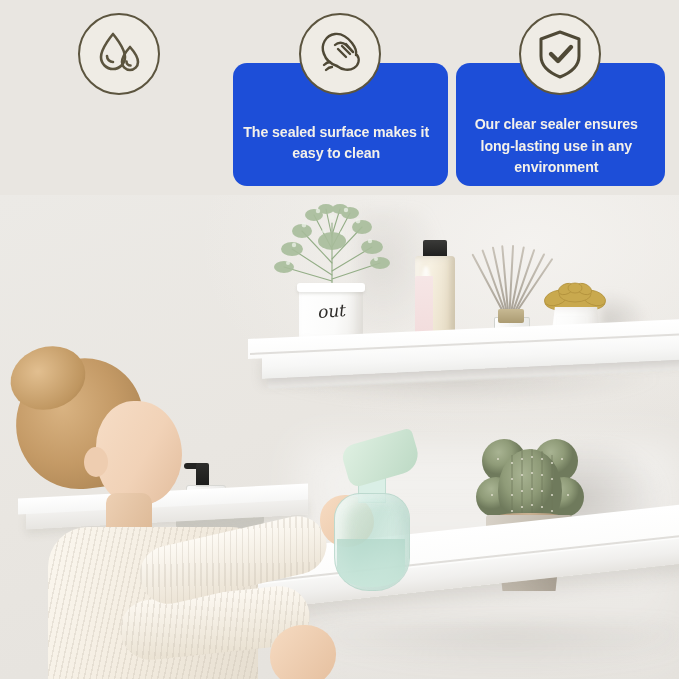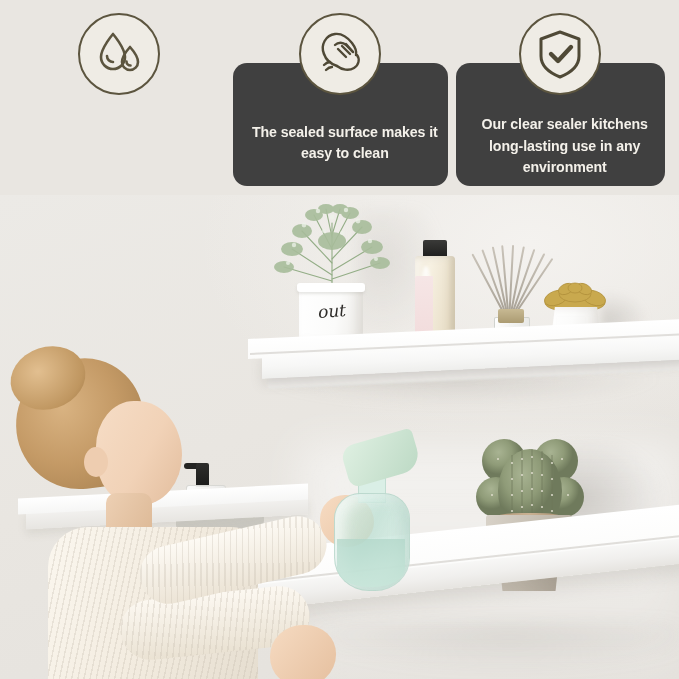--- a/index.html
+++ b/index.html
@@ -8,22 +8,22 @@
     background:#e9e6e1;
     font-family:"Liberation Sans", sans-serif;
     -webkit-font-smoothing:antialiased;
   }
   #root{position:relative;width:679px;height:679px;background:#e9e6e1;overflow:hidden;}
 
   
   .cards{position:absolute;left:0;top:0;width:679px;height:195px;}
   .card{
     position:absolute;top:63px;height:123px;
-    background:#404040;border-radius:14px;
-    display:flex;align-items:flex-end;justify-content:flex-end;
+    background:#1d4ed8;border-radius:14px;
+    display:flex;align-items:flex-end;justify-content:flex-start;
     box-sizing:border-box;padding-bottom:7px;
   }
   .card.c0{left:14px;width:211px;}
   .card.c1{left:233px;width:215px;}
   .card.c2{left:456px;width:209px;}
   .card-text{
     color:#f4f1ea;text-align:center;
     font-size:14.2px;font-weight:700;line-height:1.52;
     letter-spacing:-0.1px;width:96%;
     font-family:"Liberation Sans", sans-serif;
@@ -377,21 +377,21 @@
       <div class="card-text">The sealed surface makes it easy to clean</div>
     </div>
 
     <div class="badge b2">
       <svg width="50" height="52" viewBox="0 0 50 52" fill="none" stroke="#4f4936" stroke-width="3" stroke-linecap="round" stroke-linejoin="round">
         <path d="M25 4 L44 11 v17 c0 11 -9 17 -19 21 C15 45 6 39 6 28 V11 Z"></path>
         <path d="M16 26 l7 7 L36 19" stroke-width="4.4"></path>
       </svg>
     </div>
     <div class="card c2">
-      <div class="card-text">Our clear sealer kitchens long-lasting use in any environment</div>
+      <div class="card-text">Our clear sealer ensures long-lasting use in any environment</div>
     </div>
   </div>
 
   <div class="headline">Sealed for moisture protection</div>
 
   <div class="scene">
     <div class="wall"></div>
     <div class="wall-soft"></div>
 
     <div class="shelf-shadow-top"></div>

